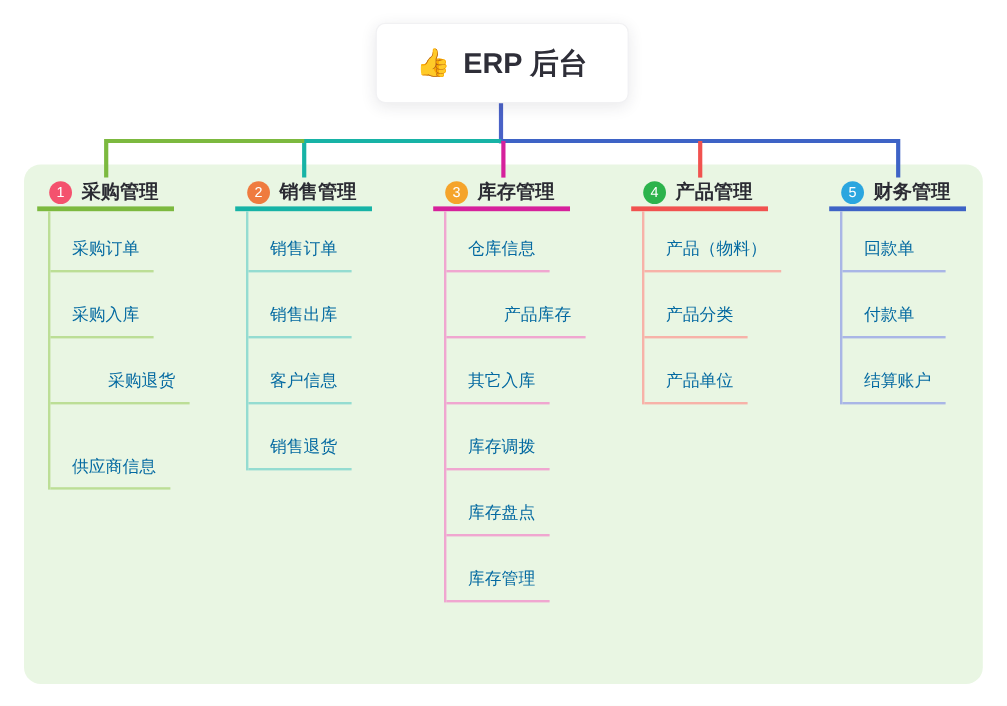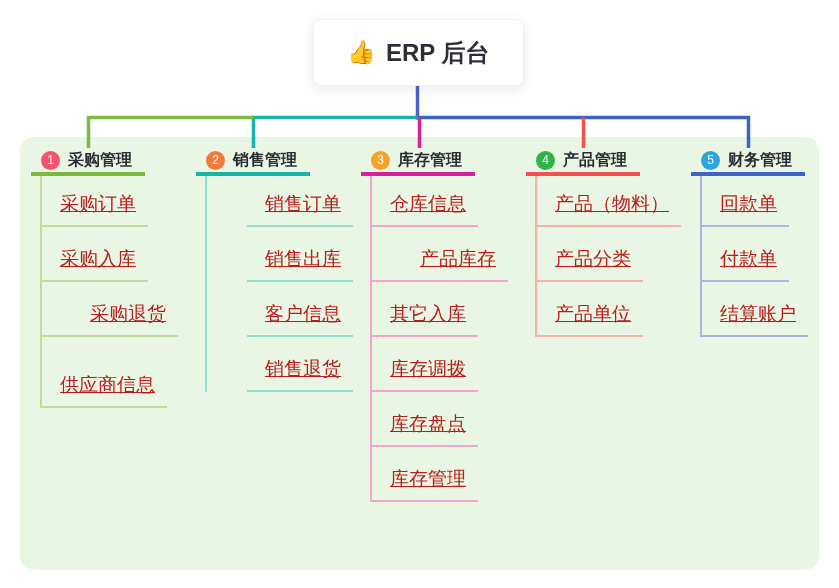--- a/index.html
+++ b/index.html
@@ -34,21 +34,21 @@
   .badge{
     flex:0 0 auto;width:19px;height:19px;margin-right:8px;border-radius:50%;
     display:flex;align-items:center;justify-content:center;
     color:#fff;font-size:12px;font-weight:normal;line-height:19px;
   }
   .children{margin-left:9px;border-left:2px solid #ccc;}
   .child{
     box-sizing:border-box;height:55px;width:fit-content;min-width:86px;
     display:flex;align-items:flex-end;white-space:nowrap;
     padding:0 12px 8px 18px;border-bottom:2px solid #ccc;
-    font-size:19px;color:#b91c1c;text-decoration:underline;
+    font-size:14px;color:#0369a1;
   }
   .child:first-child{height:51px;}
 </style>
 </head>
 <body>
 
 <div id="stage">
 
   <div id="panel" style="background: rgb(233, 246, 227);"></div>
 
@@ -78,21 +78,21 @@
           <div class="child" style="border-bottom-color: rgb(188, 222, 150); padding-left: 48px;">采购退货</div>
           <div class="child" style="border-bottom-color: rgb(188, 222, 150); margin-top: 16px;">供应商信息</div>
         </div>
   </div>
 
   <div class="branch" style="left: 196px;">
     <div class="branch-heading" style="border-bottom-color: rgb(23, 179, 166);">
       <span class="badge" style="background: rgb(239, 123, 63);">2</span>
       <span class="branch-label">销售管理</span>
     </div>
-    <div class="children" style="border-left-color: rgb(148, 220, 209); padding-left: 40px;">
+    <div class="children" style="border-left-color: rgb(148, 220, 209);">
           <div class="child" style="border-bottom-color: rgb(148, 220, 209);">销售订单</div>
           <div class="child" style="border-bottom-color: rgb(148, 220, 209);">销售出库</div>
           <div class="child" style="border-bottom-color: rgb(148, 220, 209);">客户信息</div>
           <div class="child" style="border-bottom-color: rgb(148, 220, 209);">销售退货</div>
         </div>
   </div>
 
   <div class="branch" style="left: 361px;">
     <div class="branch-heading" style="border-bottom-color: rgb(214, 33, 156);">
       <span class="badge" style="background: rgb(245, 164, 43);">3</span>

